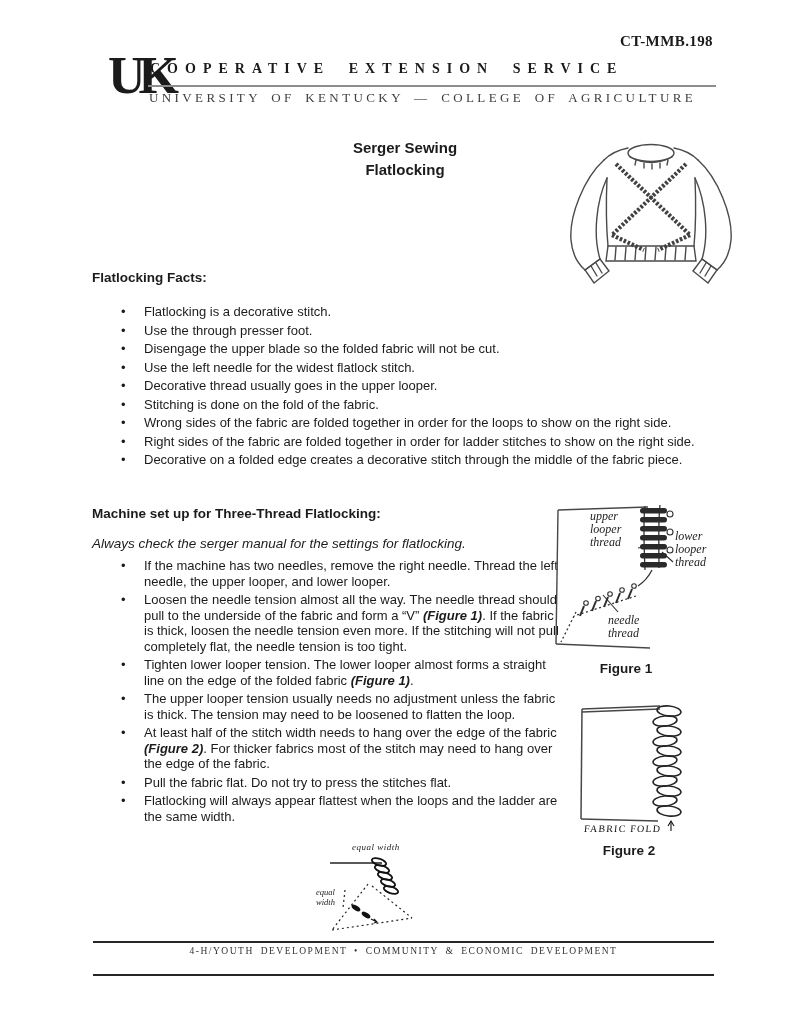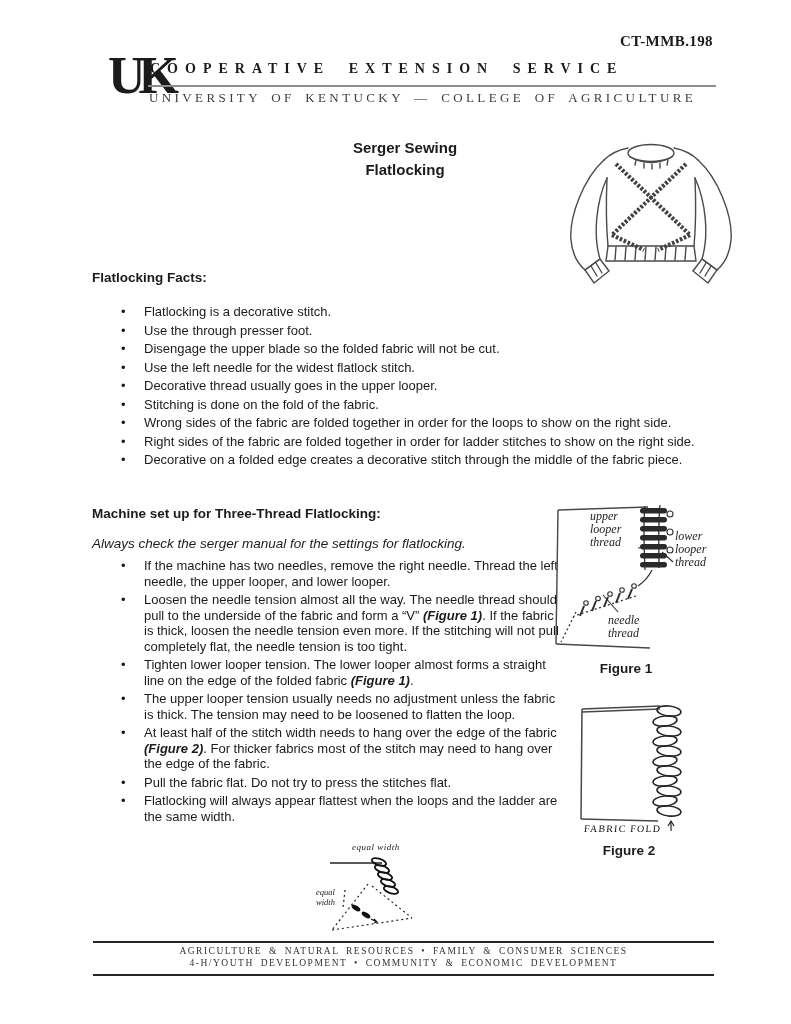--- a/index.html
+++ b/index.html
@@ -291,18 +291,17 @@
         <ellipse cx="50" cy="73" rx="5" ry="2.3" transform="rotate(35 50 73)"></ellipse>
       </g>
       <path d="M55,77 L61,80 M58,77 L61,80 L58,81" stroke="#111" stroke-width="1.1" fill="none"></path>
     </svg>
     <div class="wd-label wd-top">equal width</div>
     <div class="wd-label wd-left">equal width</div>
   </div>
 
   <div class="footer-rule fr1"></div>
   <div class="footer-text">
-    <div>AGRICULTURE &amp; NATURAL RESOURCES • FAMILY &amp; CONSUMER SCIENCES</div>
     <div>4-H/YOUTH DEVELOPMENT • COMMUNITY &amp; ECONOMIC DEVELOPMENT</div>
   </div>
   <div class="footer-rule fr2"></div>
 
 </div>
 
 </body></html>

